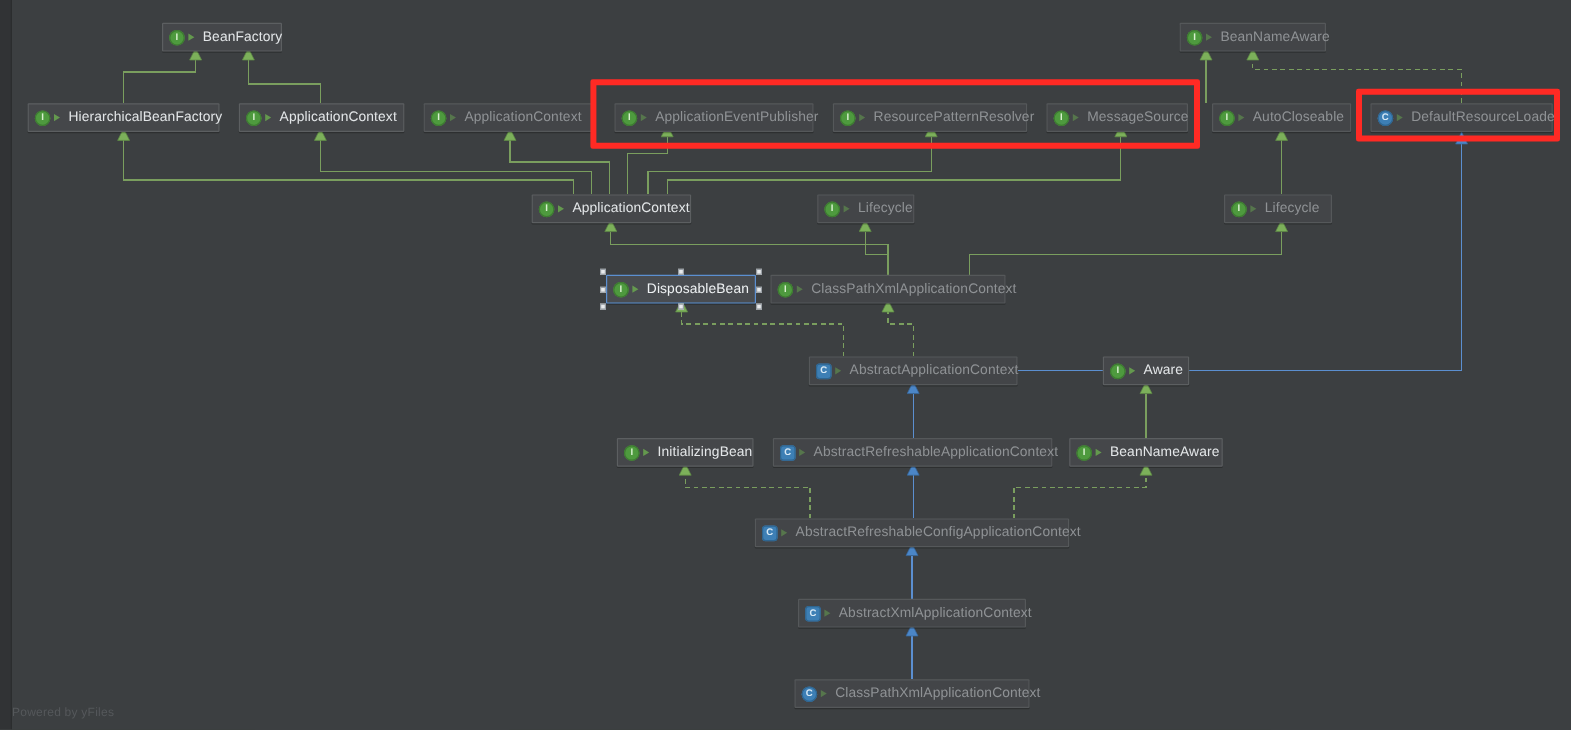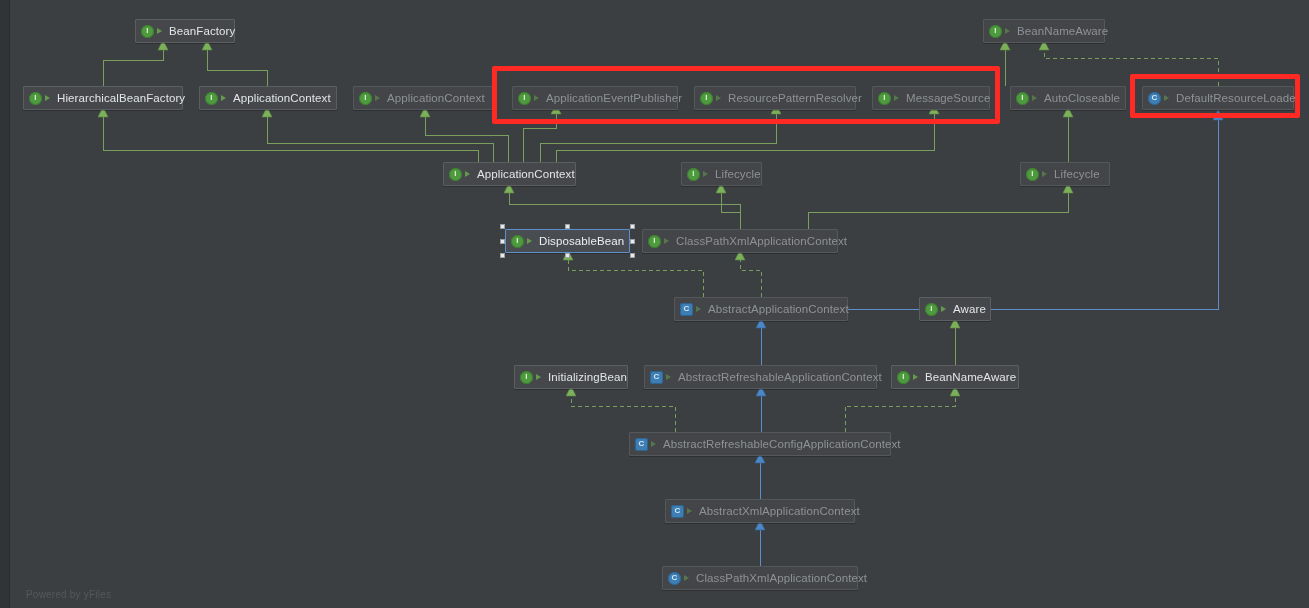--- a/index.html
+++ b/index.html
@@ -83,21 +83,21 @@
   
   .redbox{
     position:absolute;
     border:5px solid #ff2a24;
     box-sizing:border-box;
     border-radius:2px;
     pointer-events:none;
   }
 
   #watermark{
-    position:absolute;left:26px;bottom:8px;
+    position:absolute;left:10px;bottom:8px;
     font-size:10px;color:#55585b;letter-spacing:.2px;
     user-select:none;
   }
 </style>
 </head>
 <body>
 
 <div id="canvas">
 
   <div id="gutter"></div>

